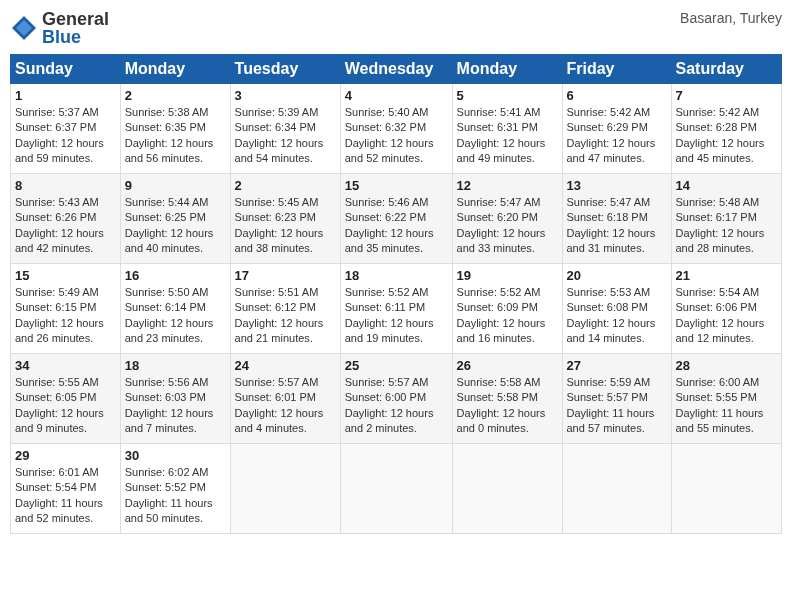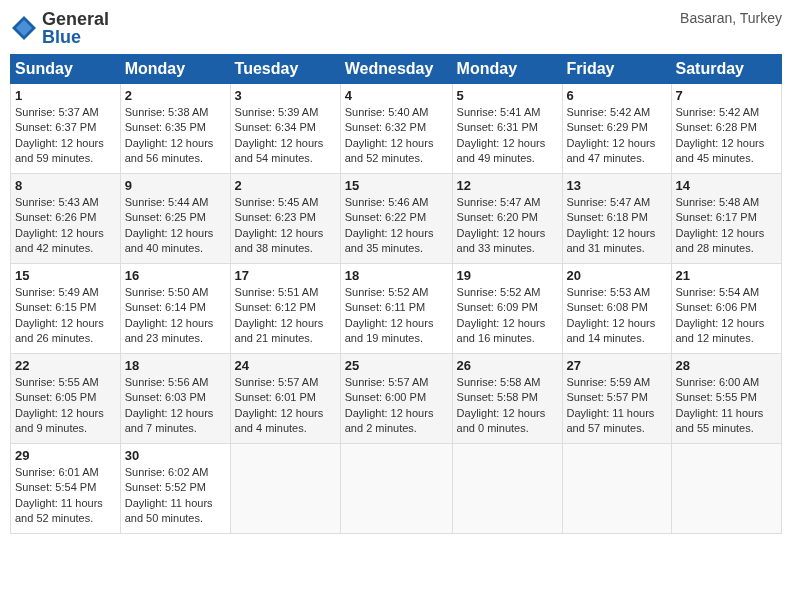--- a/index.html
+++ b/index.html
@@ -216,21 +216,21 @@
         <span class="day-num">20</span>
         <span class="day-info">Sunrise: 5:53 AM<br>Sunset: 6:08 PM<br>Daylight: 12 hours and 14 minutes.</span>
       </td>
         <td>
         <span class="day-num">21</span>
         <span class="day-info">Sunrise: 5:54 AM<br>Sunset: 6:06 PM<br>Daylight: 12 hours and 12 minutes.</span>
       </td>
       </tr>
       <tr>
         <td>
-        <span class="day-num">22</span>
+        <span class="day-num">34</span>
         <span class="day-info">Sunrise: 5:55 AM<br>Sunset: 6:05 PM<br>Daylight: 12 hours and 9 minutes.</span>
       </td>
         <td>
         <span class="day-num">18</span>
         <span class="day-info">Sunrise: 5:56 AM<br>Sunset: 6:03 PM<br>Daylight: 12 hours and 7 minutes.</span>
       </td>
         <td>
         <span class="day-num">24</span>
         <span class="day-info">Sunrise: 5:57 AM<br>Sunset: 6:01 PM<br>Daylight: 12 hours and 4 minutes.</span>
       </td>

